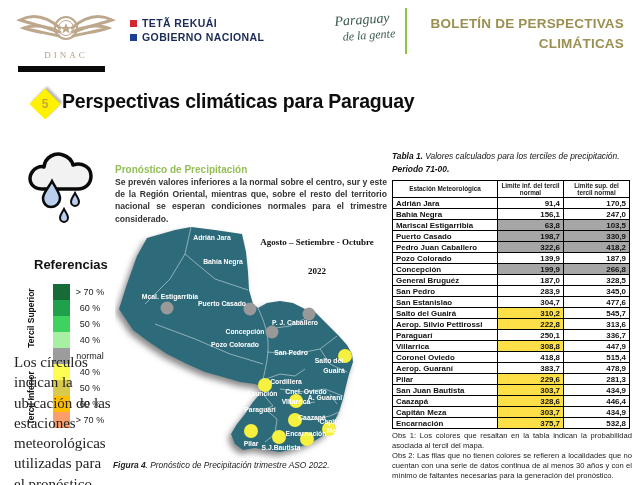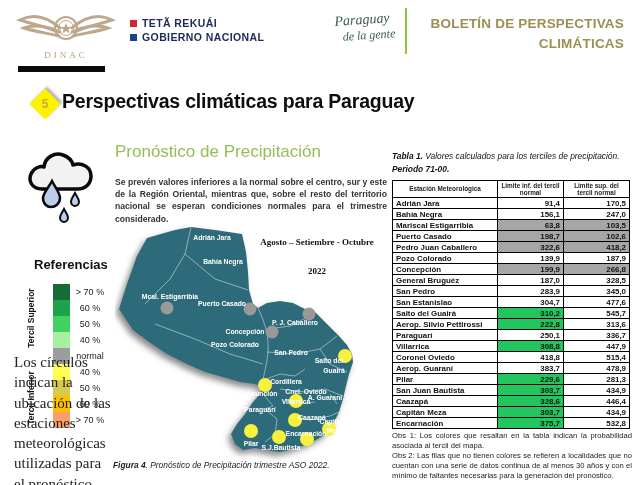--- a/index.html
+++ b/index.html
@@ -28,21 +28,21 @@
   
   .badge-wrap { position:absolute; left:28px; top:87px; width:36px; height:36px; }
   .badge-shadow { position:absolute; left:8px; top:4px; width:22px; height:22px; transform:rotate(45deg); background:#b5b5b5; filter:blur(1px); }
   .badge { position:absolute; left:6px; top:6px; width:22px; height:22px; transform:rotate(45deg); background:#fef200; }
   .badge-num { position:absolute; left:6px; top:6px; width:22px; height:22px; display:flex; align-items:center; justify-content:center;
                font-size:12px; font-weight:bold; color:#c7a93a; }
   .page-title { position:absolute; left:62px; top:90px; font-size:19.5px; font-weight:bold; color:#0d0d0d; letter-spacing:-0.2px; }
 
   
   .cloud-icon { position:absolute; left:22px; top:147px; }
-  .fc-heading { position:absolute; left:115px; top:142px; font-size:17px; font-weight:normal; color:#94be56; }
+  .fc-heading { position:absolute; left:115px; top:164px; font-size:10px; font-weight:bold; color:#94be56; }
   .fc-body { position:absolute; left:115px; top:176px; width:272px; font-size:8.6px; line-height:1.42;
              text-align:justify; color:#333; font-weight:bold; }
 
   
   .leg-title { position:absolute; left:34px; top:257px; font-size:13px; font-weight:bold; color:#111; }
   .legend { position:absolute; left:53px; top:284px; }
   .leg-row { display:flex; align-items:center; height:16px; }
   .leg-swatch { width:17px; height:16px; flex:none; }
   .leg-label { width:36px; text-align:center; font-size:9px; color:#222; padding-left:4px; }
   .tercil { position:absolute; font-size:8.5px; font-weight:bold; color:#111; transform:rotate(-90deg); transform-origin:center; white-space:nowrap; }
@@ -65,21 +65,21 @@
   
   .tbl-title { position:absolute; left:392px; top:150px; width:240px; font-size:8.4px; font-style:italic; color:#111; line-height:1.5; }
   .tbl-title b { font-weight:bold; }
   table.data { position:absolute; left:392px; top:180px; width:238px; border-collapse:collapse; }
   table.data th { border:1px solid #000; font-size:6.4px; font-weight:bold; text-align:center; vertical-align:middle;
                   height:17px; line-height:1.15; padding:0 2px; background:#fff; }
   table.data td { border:1px solid #000; font-size:7.9px; font-weight:bold; height:11px; padding:0 3px; white-space:nowrap; color:#111; }
   td.c-st { width:105px; text-align:left; }
   td.c-inf, td.c-sup { width:66px; text-align:right; }
   tr.hl-gray td.c-inf, tr.hl-gray td.c-sup { background:#a6a6a6;padding-left:28px; }
-  tr.hl-yellow td.c-inf { background:#22c55e; }
+  tr.hl-yellow td.c-inf { background:#fde047; }
   .obs { position:absolute; left:392px; top:431px; width:240px; font-size:7.6px; line-height:1.32; text-align:justify; color:#222; }
   .obs b { font-weight:normal; }
 </style>
 </head>
 <body>
 
 <div class="page">
 
   <div class="dinac">
     <svg width="100" height="40" viewBox="0 0 100 40">
@@ -269,21 +269,21 @@
           <td class="c-sup">247,0</td>
         </tr>
       <tr class="hl-gray">
           <td class="c-st">Mariscal Estigarribia</td>
           <td class="c-inf">63,8</td>
           <td class="c-sup">103,5</td>
         </tr>
       <tr class="hl-gray">
           <td class="c-st">Puerto Casado</td>
           <td class="c-inf">198,7</td>
-          <td class="c-sup">102,6</td>
+          <td class="c-sup">330,9</td>
         </tr>
       <tr class="hl-gray">
           <td class="c-st">Pedro Juan Caballero</td>
           <td class="c-inf">322,6</td>
           <td class="c-sup">418,2</td>
         </tr>
       <tr>
           <td class="c-st">Pozo Colorado</td>
           <td class="c-inf">139,9</td>
           <td class="c-sup">187,9</td>

